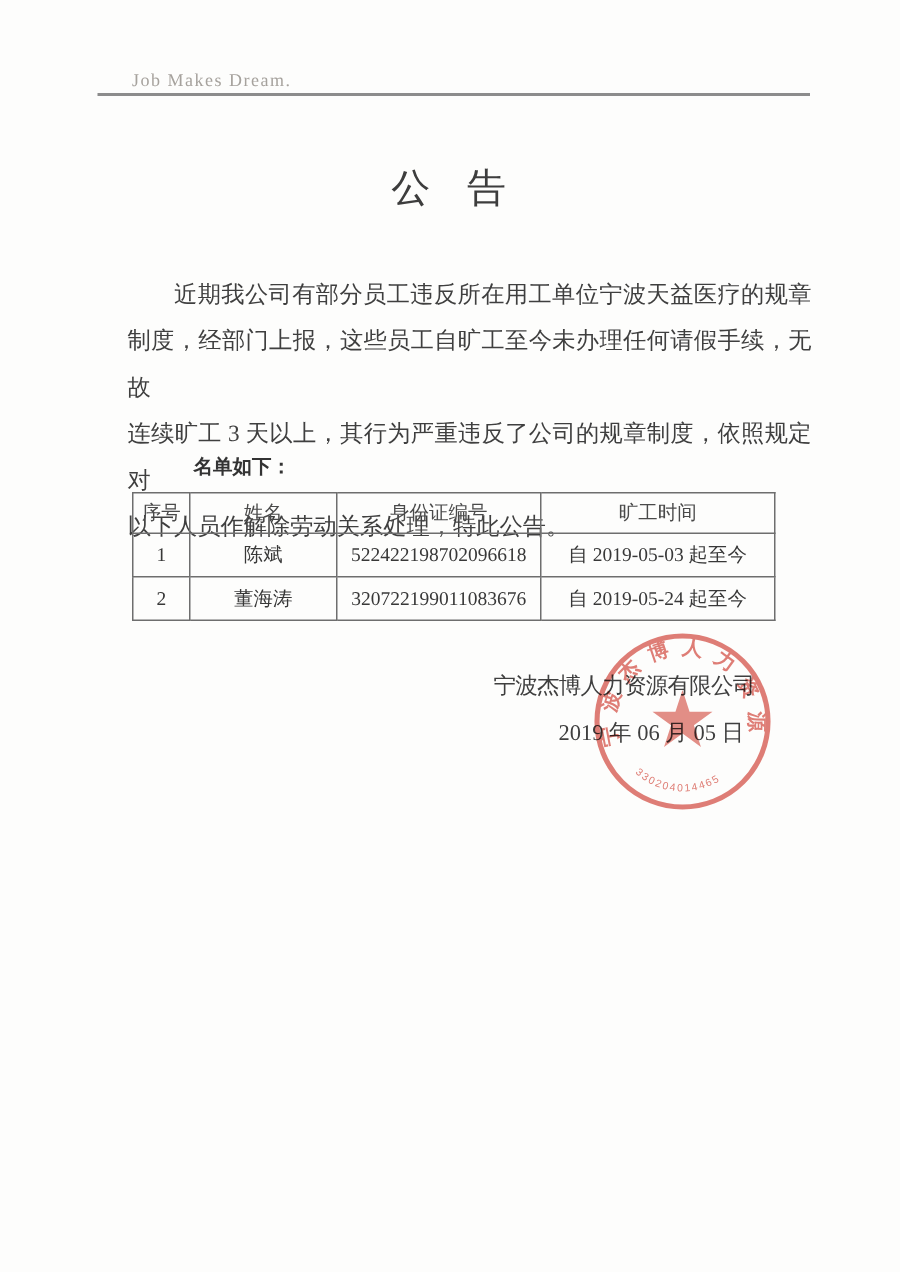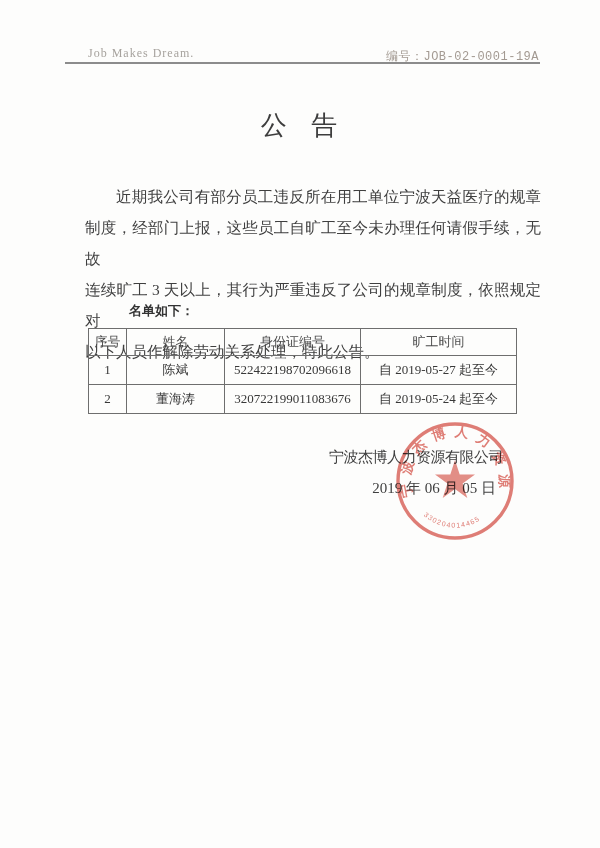--- a/index.html
+++ b/index.html
@@ -81,21 +81,20 @@
     position:absolute;left:385px;top:411px;width:140px;height:140px;
     opacity:.78;mix-blend-mode:multiply;pointer-events:none;
   }
 </style>
 </head>
 <body>
 
 <div class="page">
 
   <div class="hdr-slogan">Job Makes Dream.</div>
-  <div class="hdr-docno">编号：JOB-02-0001-19A</div>
   <div class="hdr-rule"></div>
 
   <div class="doc-title">公 告</div>
 
   <div class="body-block">
     <div class="body-line first">近期我公司有部分员工违反所在用工单位宁波天益医疗的规章</div>
     <div class="body-line">制度，经部门上报，这些员工自旷工至今未办理任何请假手续，无故</div>
     <div class="body-line">连续旷工 3 天以上，其行为严重违反了公司的规章制度，依照规定对</div>
     <div class="body-line last">以下人员作解除劳动关系处理，特此公告。</div>
   </div>
@@ -107,21 +106,21 @@
         <tr class="hd">
       <td class="c0">序号</td>
       <td class="c1">姓名</td>
       <td class="c2">身份证编号</td>
       <td class="c3">旷工时间</td>
     </tr>
     <tr class="rw">
       <td>1</td>
       <td>陈斌</td>
       <td>522422198702096618</td>
-      <td>自 2019-05-27 起至今</td>
+      <td>自 2019-05-03 起至今</td>
     </tr>
     <tr class="rw">
       <td>2</td>
       <td>董海涛</td>
       <td>320722199011083676</td>
       <td>自 2019-05-24 起至今</td>
     </tr>
   </tbody>
     </table>
 

